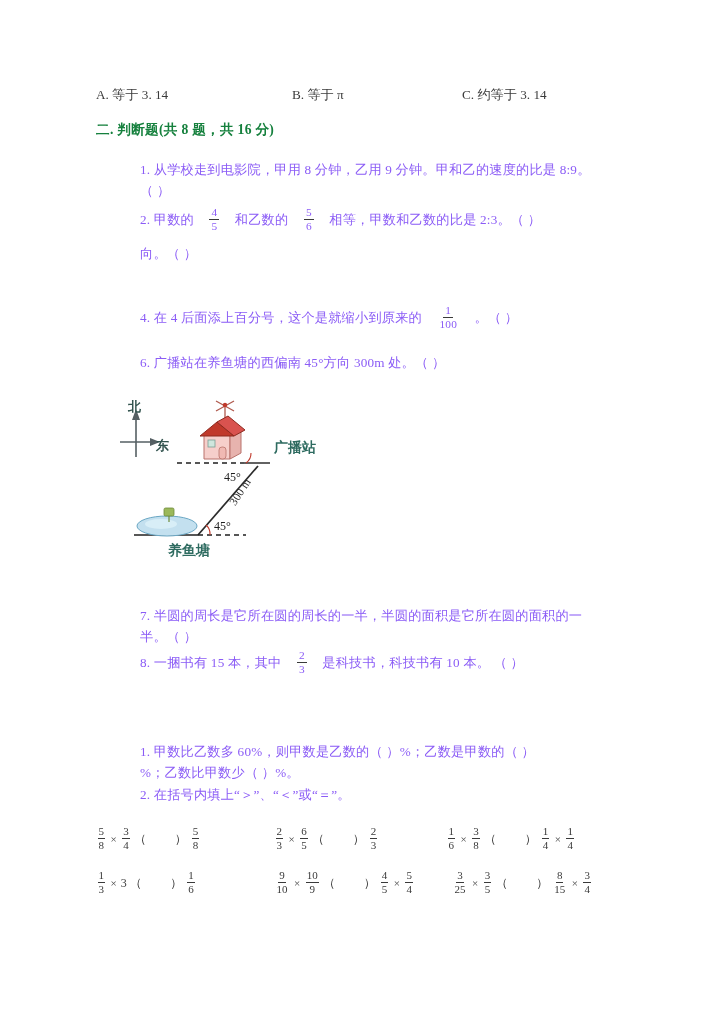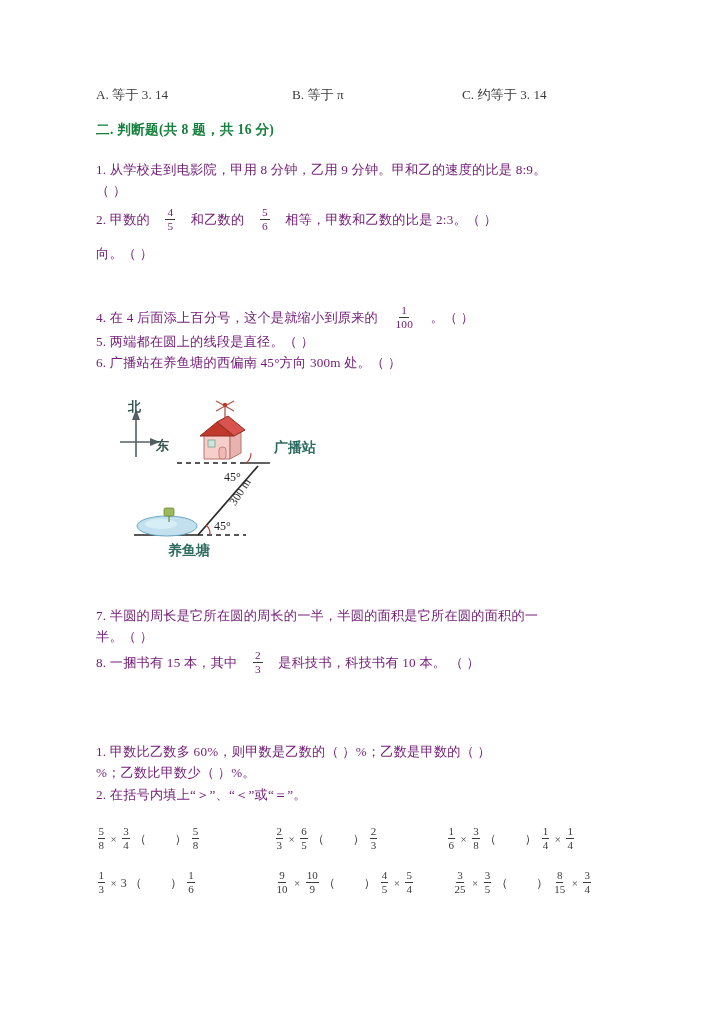--- a/index.html
+++ b/index.html
@@ -21,22 +21,23 @@
     width: 720px;
     height: 1018px;
     box-sizing: border-box;
     padding: 0 96px;
   }
 
   
   .qline {
     font-size: 13.2px;
     line-height: 1.62;
-    color: #701a75;
+    color: #8b5cf6;
     letter-spacing: 0.2px;
+    margin-left: 44px;
   }
   .section-head {
     font-size: 13.6px;
     font-weight: bold;
     color: #15803d;
     letter-spacing: 0.3px;
   }
   .choices {
     display: flex;
     font-size: 13.2px;
@@ -175,21 +176,20 @@
 
   <div class="abs qline" style="left:96px; top:305px; width:540px;">
     <span>4. 在 4 后面添上百分号，这个是就缩小到原来的</span>
     <span class="frac frac-inline">
       <span class="num">1</span>
       <span class="den">100</span>
     </span>
     <span>。（        ）</span>
   </div>
 
-  <div class="abs qline" style="left:96px; top:331px; width:540px;">5. 两端都在圆上的线段是直径。（        ）</div>
   <div class="abs qline" style="left:96px; top:352px; width:540px;">6. 广播站在养鱼塘的西偏南 45°方向 300m 处。（        ）</div>
 
   <div class="diagram">
     <svg width="270" height="180" viewBox="0 0 270 180">
 
       <g stroke="#555f63" stroke-width="1.6" fill="none">
         <line x1="16" y1="62" x2="16" y2="22"></line>
         <line x1="0" y1="47" x2="34" y2="47"></line>
       </g>
       <polygon points="16,14 12,25 20,25" fill="#555f63"></polygon>

